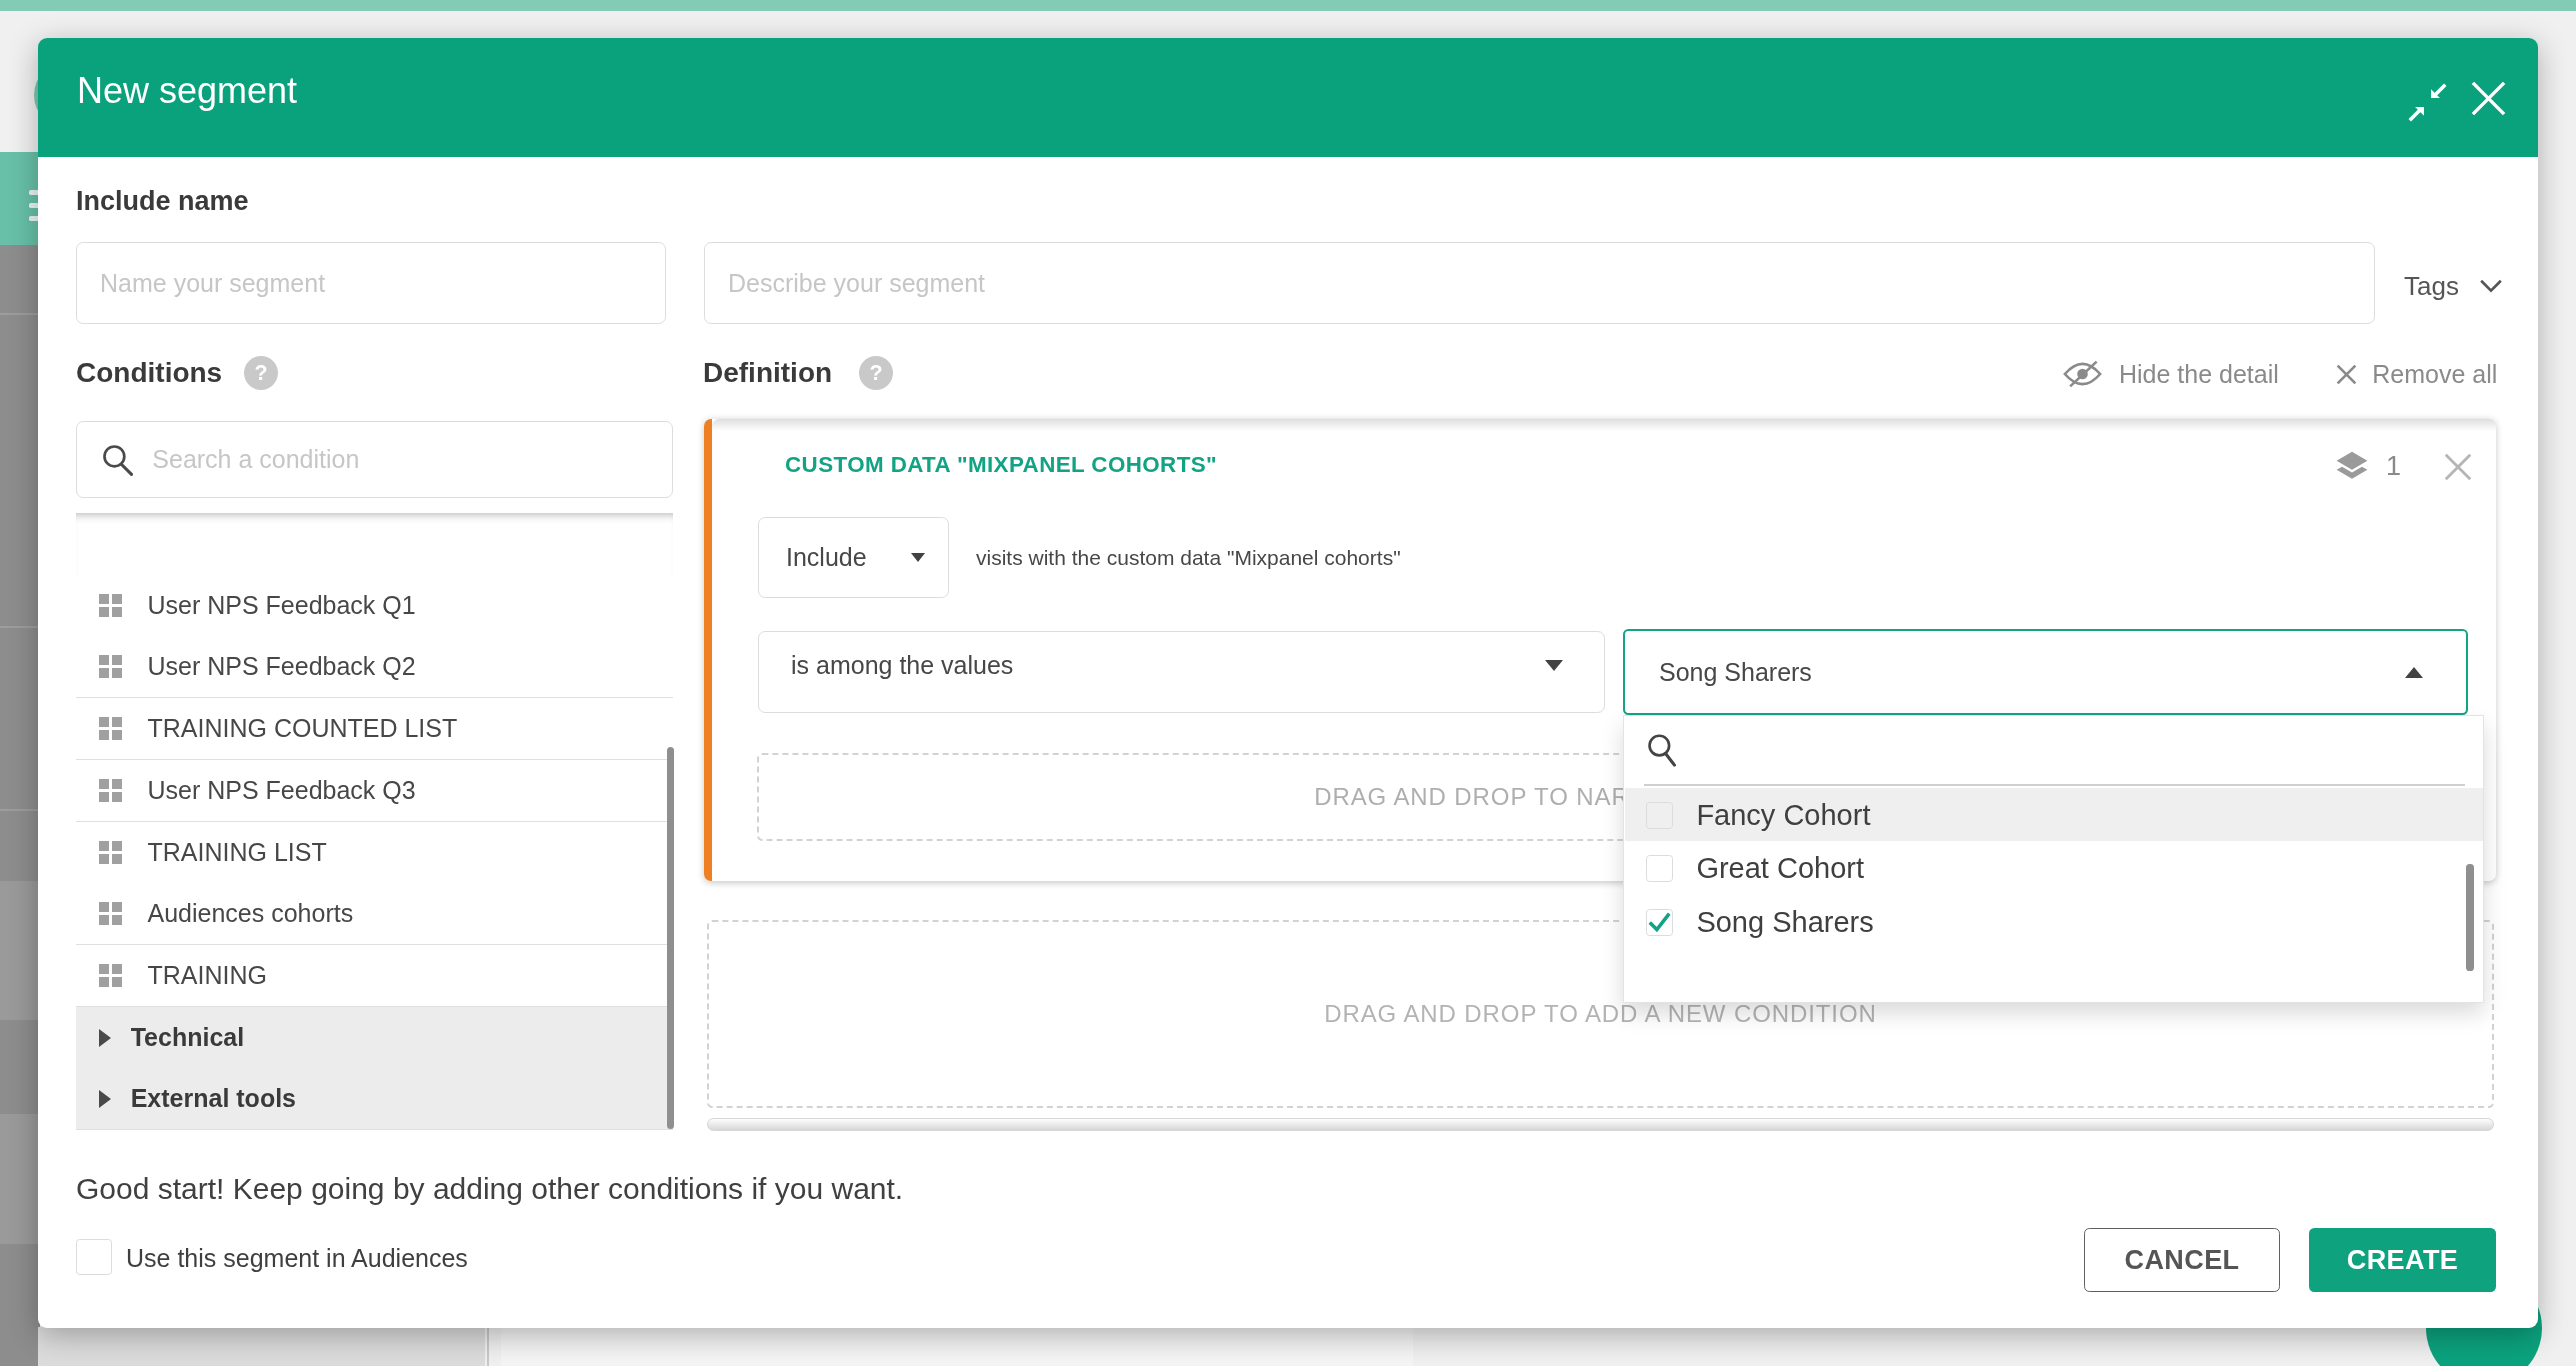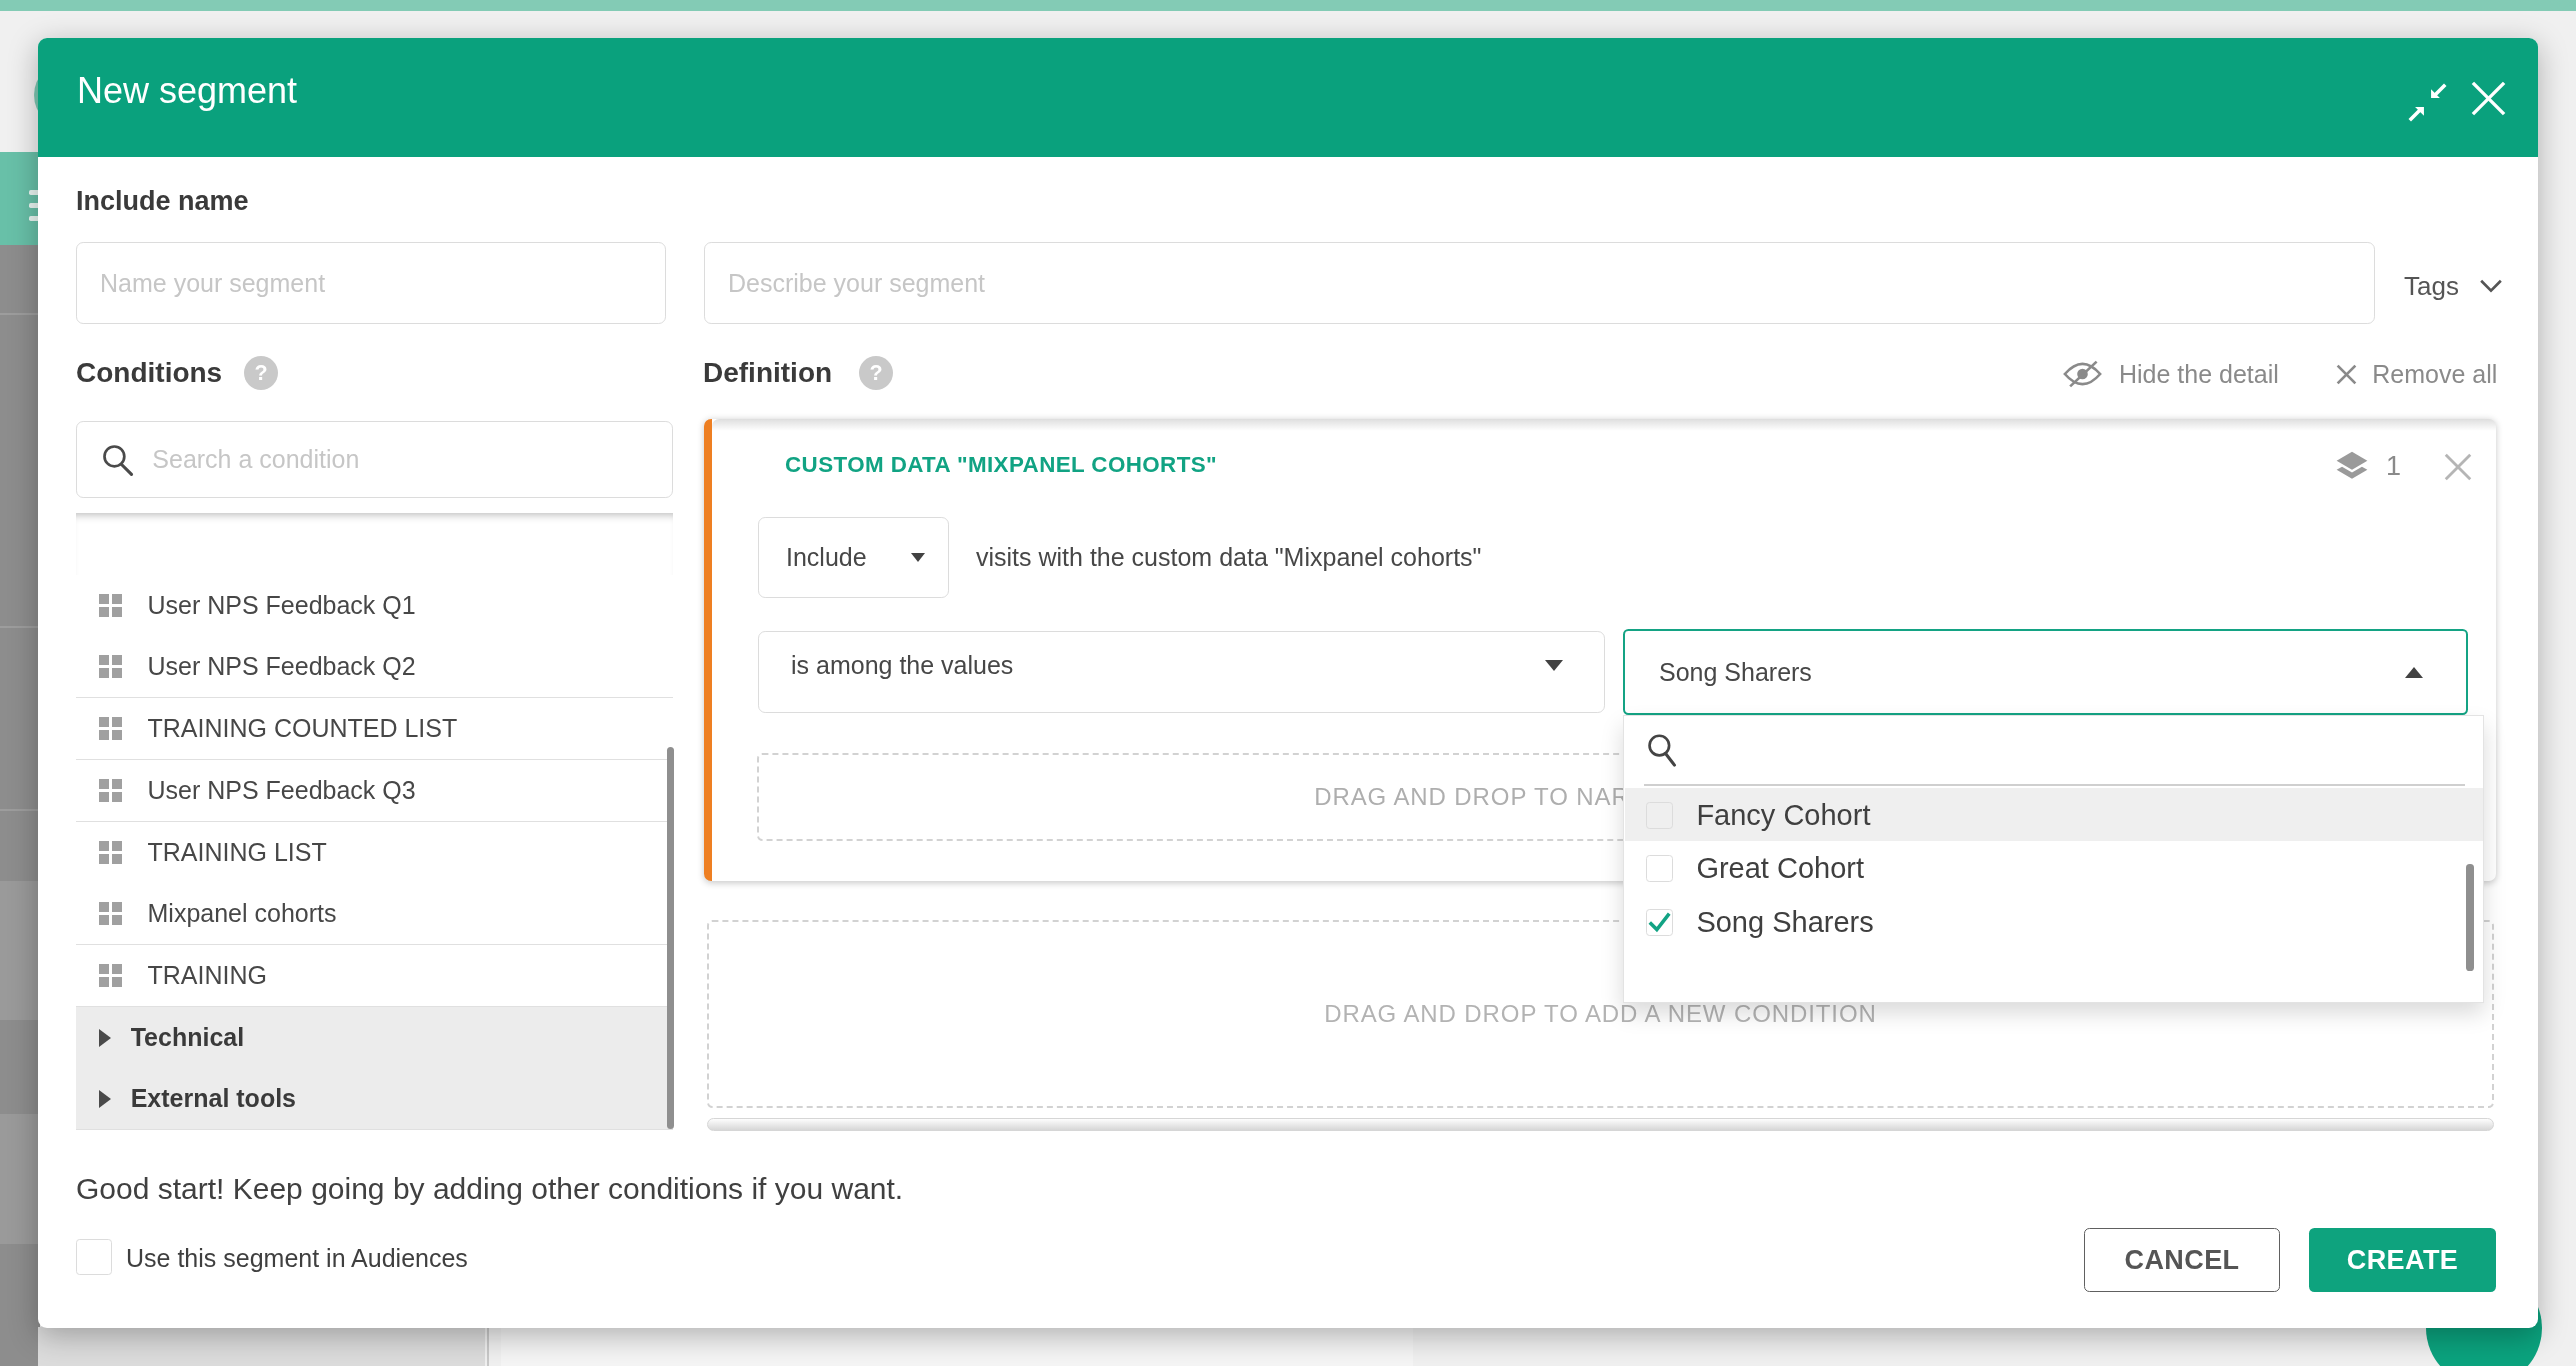--- a/index.html
+++ b/index.html
@@ -57,21 +57,21 @@
   .card{left:666px;top:381px;width:1792px;height:462px;background:#fff;border-radius:7.2px;
         border-left:8px solid #ee7f22;box-sizing:border-box;box-shadow:0 1.8px 7.2px rgba(0,0,0,.22);}
   .card::before{content:"";position:absolute;left:0;top:0;right:0;height:11.6px;
         background:linear-gradient(180deg,rgba(0,0,0,.13),rgba(0,0,0,0));border-radius:7.2px 7.2px 0 0;}
   .card-title{left:73px;top:33px;font-size:22.4px;font-weight:700;color:#11a383;letter-spacing:0.4px;}
   .select{position:absolute;background:#fff;border:1.8px solid #dcdcdc;border-radius:7.2px;box-sizing:border-box;
           display:flex;align-items:center;justify-content:space-between;font-size:25px;color:#474747;}
   .caret-down{width:0;height:0;border-left:9px solid transparent;border-right:9px solid transparent;border-top:11.6px solid #424242;}
   .caret-down.sm{border-left-width:7.2px;border-right-width:7.2px;border-top-width:9.8px;}
   .caret-up{width:0;height:0;border-left:9px solid transparent;border-right:9px solid transparent;border-bottom:11.6px solid #424242;}
-  .sentence{font-size:25px;color:#474747;display:flex;align-items:center;}
+  .sentence{font-size:21px;color:#474747;display:flex;align-items:center;}
   .dropzone{position:absolute;border:2.7px dashed #d2d2d2;border-radius:5.4px;box-sizing:border-box;
             display:flex;align-items:center;justify-content:center;overflow:hidden;}
   .dz-text{font-size:24px;color:#aeaeae;letter-spacing:0.9px;white-space:nowrap;}
 
   
   .panel{left:911px;top:296px;width:861px;height:288px;background:#fff;border:0.9px solid #e3e3e3;
          box-sizing:border-box;box-shadow:0 10.7px 21.5px rgba(0,0,0,.15);z-index:30;}
   .panel-divider{position:absolute;left:19.7px;top:68px;width:821px;height:1.8px;background:#cfcfcf;}
   .opt{position:absolute;left:0.9px;width:858px;height:54px;display:flex;align-items:center;padding-left:21.5px;box-sizing:border-box;background:#fff;}
   .opt.hl{background:#efefef;}
@@ -196,21 +196,21 @@
           </span>
         <span class="row-label">TRAINING LIST</span>
       </div>
       <div class="row item" style="top:370px">
         <span class="drag-handle">
             <i></i>
             <i></i>
             <i></i>
             <i></i>
           </span>
-        <span class="row-label">Mixpanel cohorts</span>
+        <span class="row-label">Audiences cohorts</span>
       </div>
       <div class="row item" style="top:432px">
         <span class="drag-handle">
             <i></i>
             <i></i>
             <i></i>
             <i></i>
           </span>
         <span class="row-label">TRAINING</span>
       </div>

